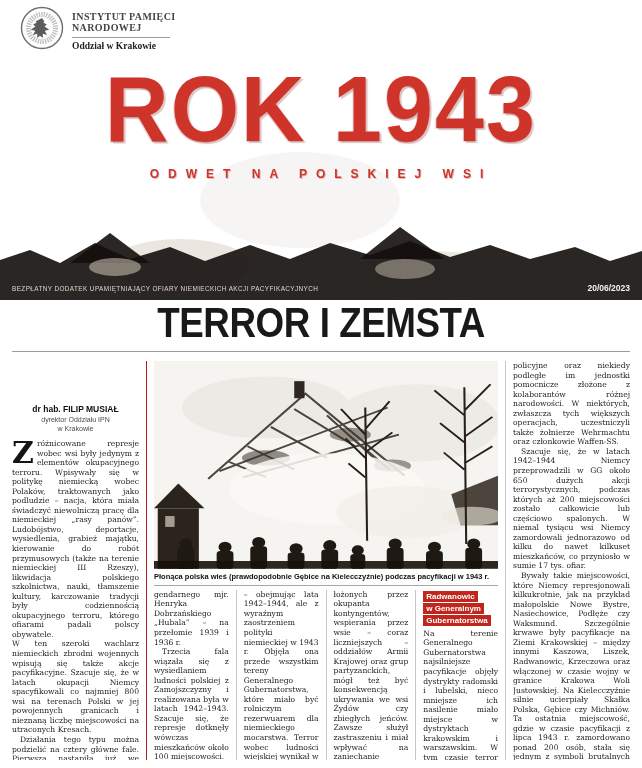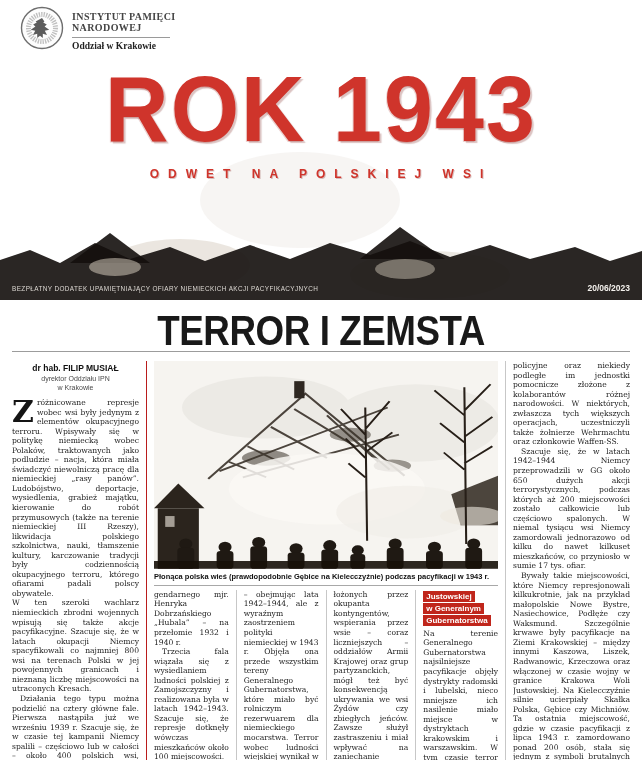--- a/index.html
+++ b/index.html
@@ -50,36 +50,36 @@
   .hero-strap {
     position:absolute; left:12px; right:12px; bottom:7px;
     display:flex; justify-content:space-between; align-items:baseline;
   }
   .strapline {
     font-family:"Liberation Sans", sans-serif; font-size:6.4px; letter-spacing:.4px;
     color:#dedad5; text-transform:uppercase;
   }
   .hero-date { font-family:"Liberation Sans", sans-serif; font-size:8.5px; font-weight:bold; color:#f4f1ed;margin-left:36px; }
   
-  .headline-wrap { height:57px; padding-top:8px; text-align:center; position:relative; }
+  .headline-wrap { height:57px; padding-top:0; text-align:center; position:relative; }
   .headline {
     display:inline-block; font-family:"Liberation Sans", sans-serif; font-weight:bold;
     font-size:40px; line-height:44px; color:#191919; letter-spacing:-.5px;
     transform:scaleX(.92) scaleY(1.05);
   }
   .headline-rule { position:absolute; left:12px; right:12px; bottom:5px; height:1px; background:#9c9c9c; }
   
   .article { display:flex; height:411px; padding:4px 12px 8px; overflow:hidden; }
   .bodytext, .bodytext p { font-size:7.6px; line-height:9.55px; text-align:justify; }
   .indent { text-indent:8px; }
   .col1 { flex:0 0 127px; overflow:hidden; }
   .mid  { flex:1 1 auto; margin:0 7px; padding:0 7px; border-left:1px solid #b91c1c; border-right:1px solid #c7c7c7; overflow:hidden; display:flex; flex-direction:column; }
   .col6 { flex:0 0 117px; overflow:hidden; }
   .byline { text-align:center; font-family:"Liberation Sans", sans-serif; padding:2px 0 6px; }
-  .byline-author { font-size:8.5px; font-weight:bold; color:#101010; line-height:11px; }
+  .byline-author { font-size:8.5px; font-weight:bold; color:#101010; line-height:11px;margin-top:41px; }
   .byline-role { font-size:7px; color:#4a4a4a; line-height:9px; }
   .dropcap {
     float:left; font-family:"DejaVu Serif", serif; font-weight:bold;
     font-size:30px; line-height:25px; padding:1px 3px 0 0; color:#141414;
   }
   .red-tag {
     display:inline-block; background:#c0261c; color:#fff;
     font-family:"Liberation Sans", sans-serif; font-weight:bold;
     font-size:8px; line-height:11px; padding:0 3px; margin:4px 0 2px;
   }
@@ -205,33 +205,33 @@
               <rect x="291" y="245" width="18" height="23" rx="4"></rect>
             <circle cx="342" cy="236" r="7"></circle>
               <rect x="333" y="241" width="18" height="27" rx="4"></rect>
           </g>
           <rect x="0" y="258" width="368" height="10" fill="#171109" opacity=".9"></rect>
         </svg>
       </div>
       <div class="caption">Płonąca polska wieś (prawdopodobnie Gębice na Kielecczyźnie) podczas pacyfikacji w 1943 r.</div>
       <div class="mid-cols">
         <div class="col mid-col">
-          <p>gendarnego mjr. Henryka Dobrzańskiego „Hubala” – na przełomie 1932 i 1940 r.</p>
+          <p>gendarnego mjr. Henryka Dobrzańskiego „Hubala” – na przełomie 1939 i 1936 r.</p>
           <p class="indent">Trzecia fala wiązała się z wysiedlaniem ludności polskiej z Zamojszczyzny i realizowana była w latach 1942–1943. Szacuje się, że represje dotknęły wówczas mieszkańców około 100 miejscowości.</p>
 
         </div>
         <div class="col mid-col">
           <p>– obejmując lata 1942–1944, ale z wyraźnym zaostrzeniem polityki niemieckiej w 1943 r. Objęła ona przede wszystkim tereny Generalnego Gubernatorstwa, które miało być rolniczym rezerwuarem dla niemieckiego mocarstwa. Terror wobec ludności wiejskiej wynikał w tym czasie z kilku przyczyn. Mógł być efektem niewywiązywania się chłopów z na-</p>
         </div>
         <div class="col mid-col">
           <p>łożonych przez okupanta kontyngentów, wspierania przez wsie – coraz liczniejszych – oddziałów Armii Krajowej oraz grup partyzanckich, mógł też być konsekwencją ukrywania we wsi Żydów czy zbiegłych jeńców. Zawsze służył zastraszeniu i miał wpływać na zaniechanie niepożądanych przez Niemców podobnych postaw w innych wsiach.</p>
         </div>
         <div class="col mid-col">
           <div class="red-tag-stack">
-            <span class="red-tag">Justowskiej</span>
+            <span class="red-tag">Radwanowic</span>
             <span class="red-tag">w Generalnym</span>
             <span class="red-tag">Gubernatorstwa</span>
           </div>
           <p>Na terenie Generalnego Gubernatorstwa najsilniejsze pacyfikacje objęły dystrykty radomski i lubelski, nieco mniejsze ich nasilenie miało miejsce w dystryktach krakowskim i warszawskim. W tym czasie terror był realizowany przede wszystkim przez niemieckie formacje</p>
         </div>
       </div>
     </div>
 
     <div class="col col6">
       <p>policyjne oraz niekiedy podległe im jednostki pomocnicze złożone z kolaborantów różnej narodowości. W niektórych, zwłaszcza tych większych operacjach, uczestniczyli także żołnierze Wehrmachtu oraz członkowie Waffen-SS.</p>

